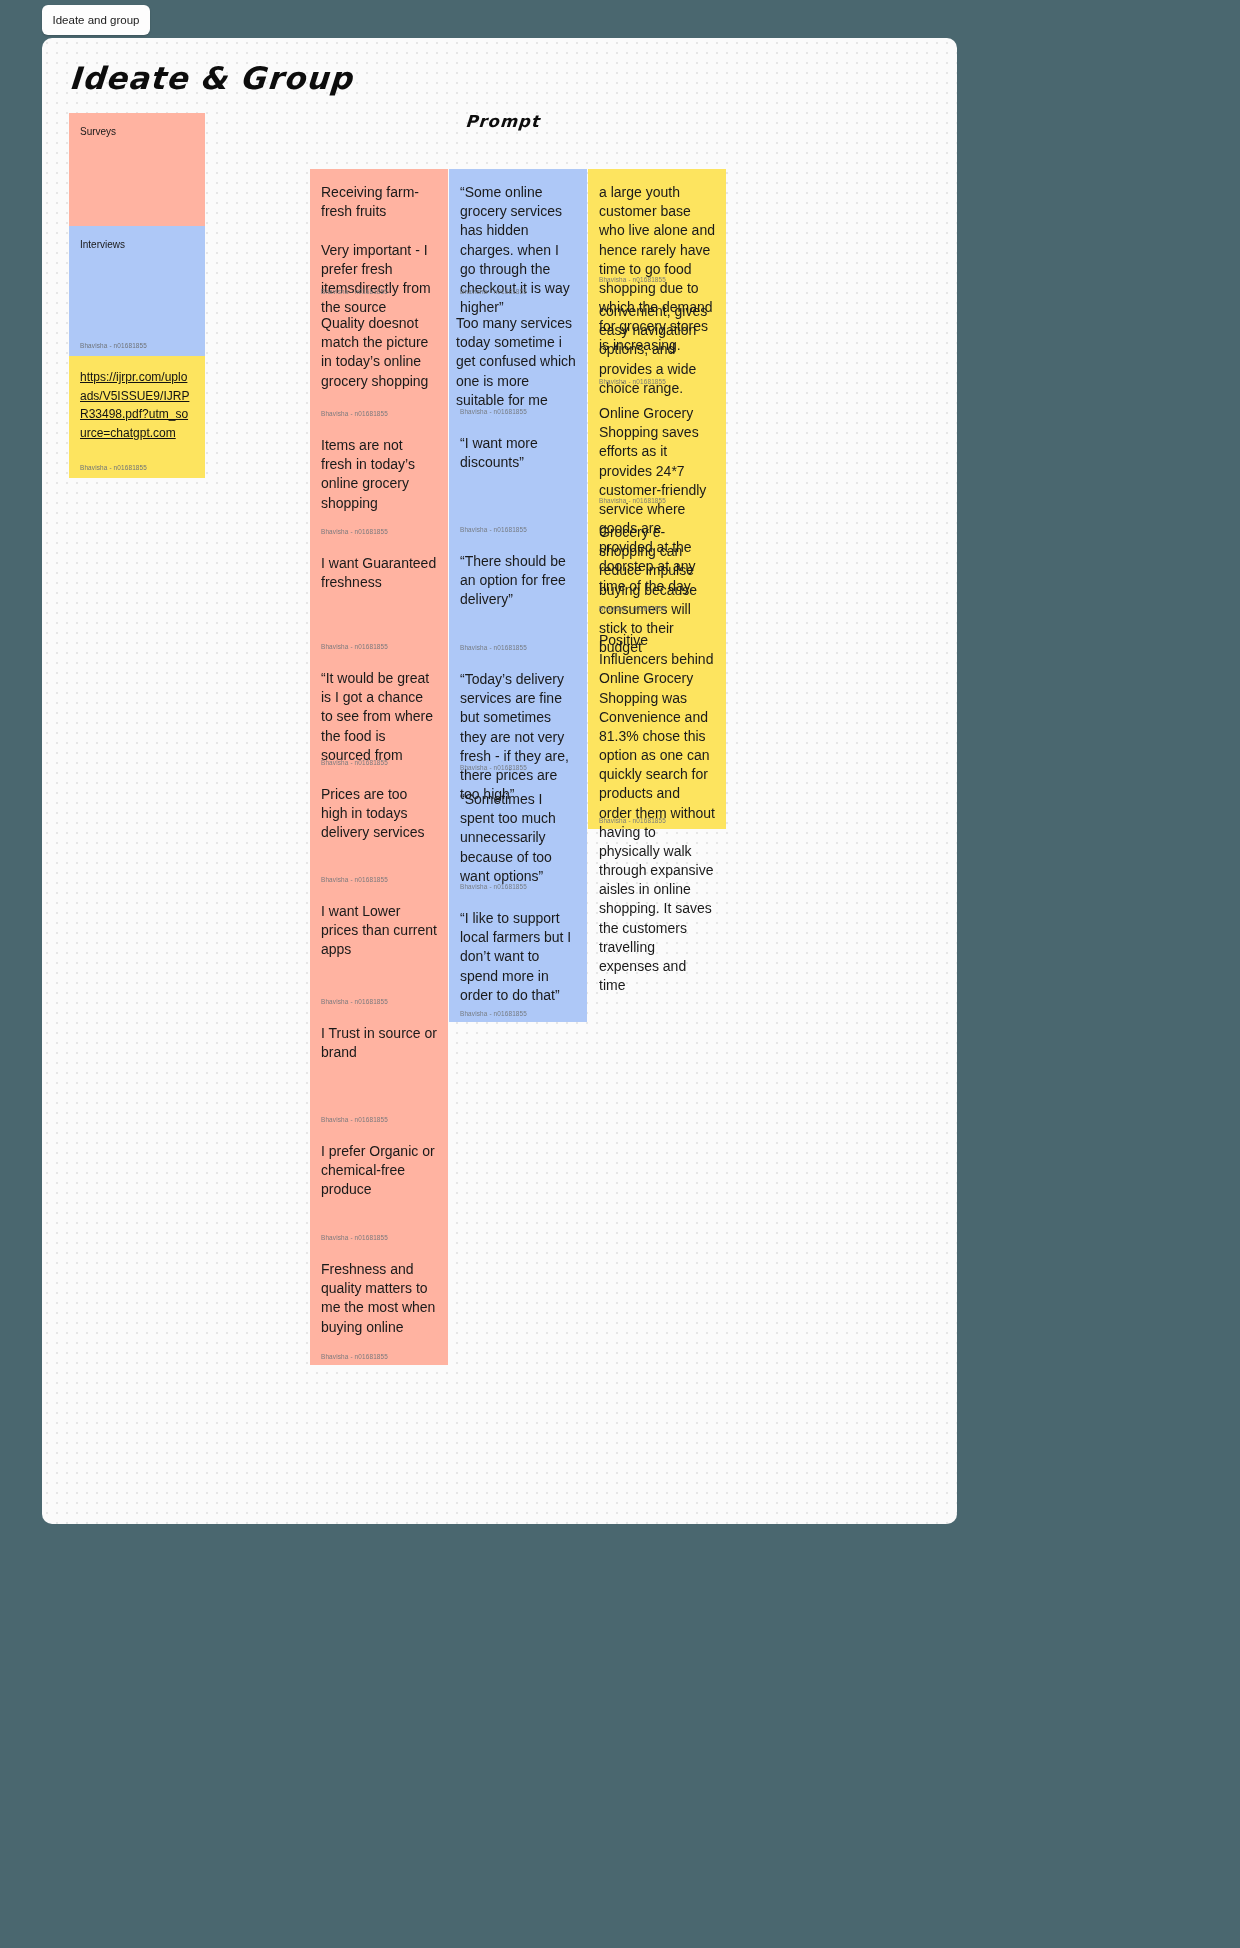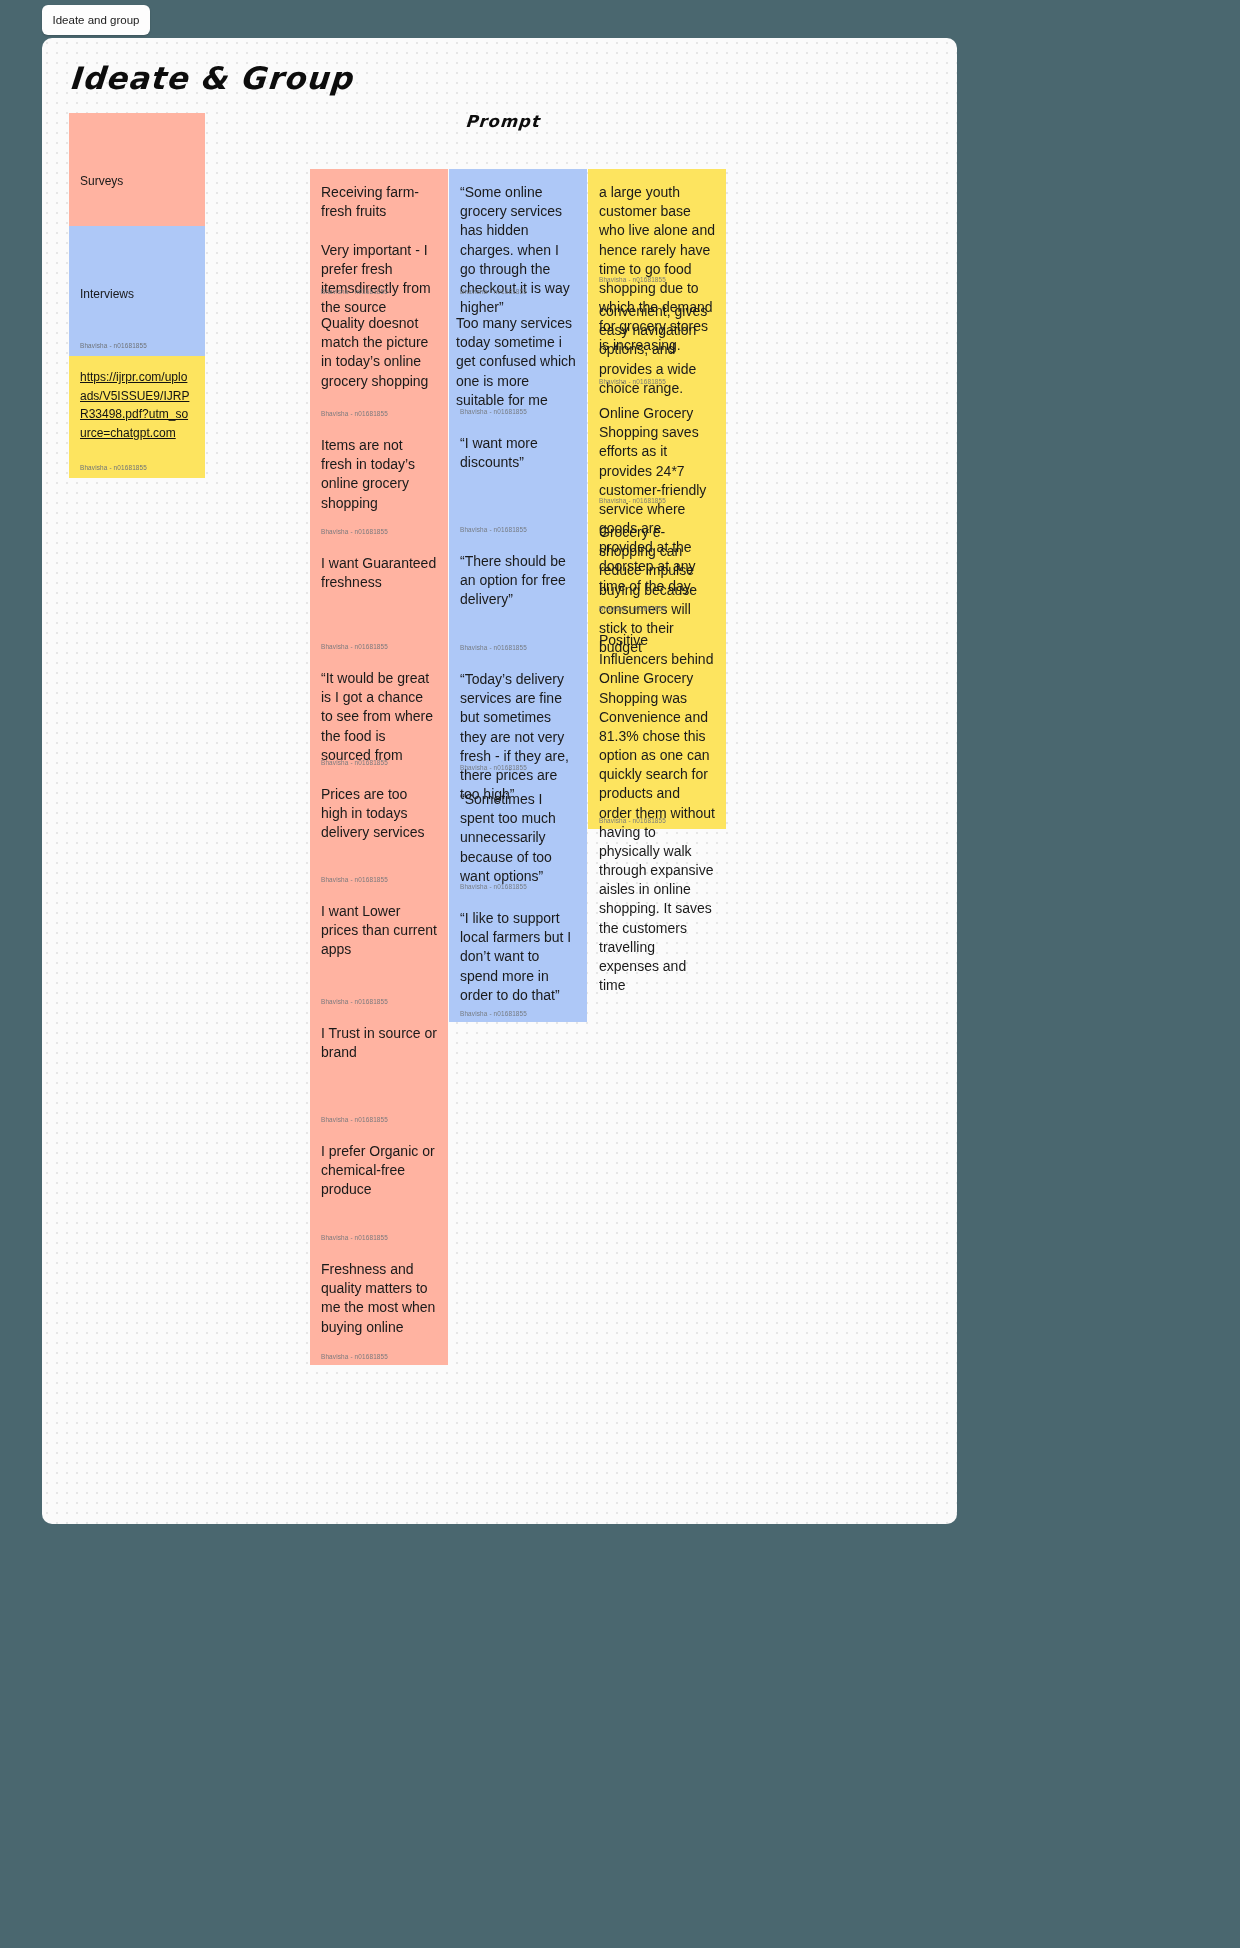--- a/index.html
+++ b/index.html
@@ -70,24 +70,23 @@
     position: absolute;
     left: 27px; top: 75px;
     width: 136px;
   }
   .source-card {
     width: 136px;
     position: relative;
     padding: 12px 11px 8px 11px;
   }
   .source-card .sc-title {
-    font-size: 12px;
+    font-size: 10px;
     color: #191919;
     line-height: 1.45;
-    margin-top: 48px;
   }
   .source-card .sc-link {
     font-size: 12px;
     line-height: 1.55;
     color: #121212;
     text-decoration: underline;
     word-break: break-all;
     display: block;
   }
   .source-card .sc-author {

